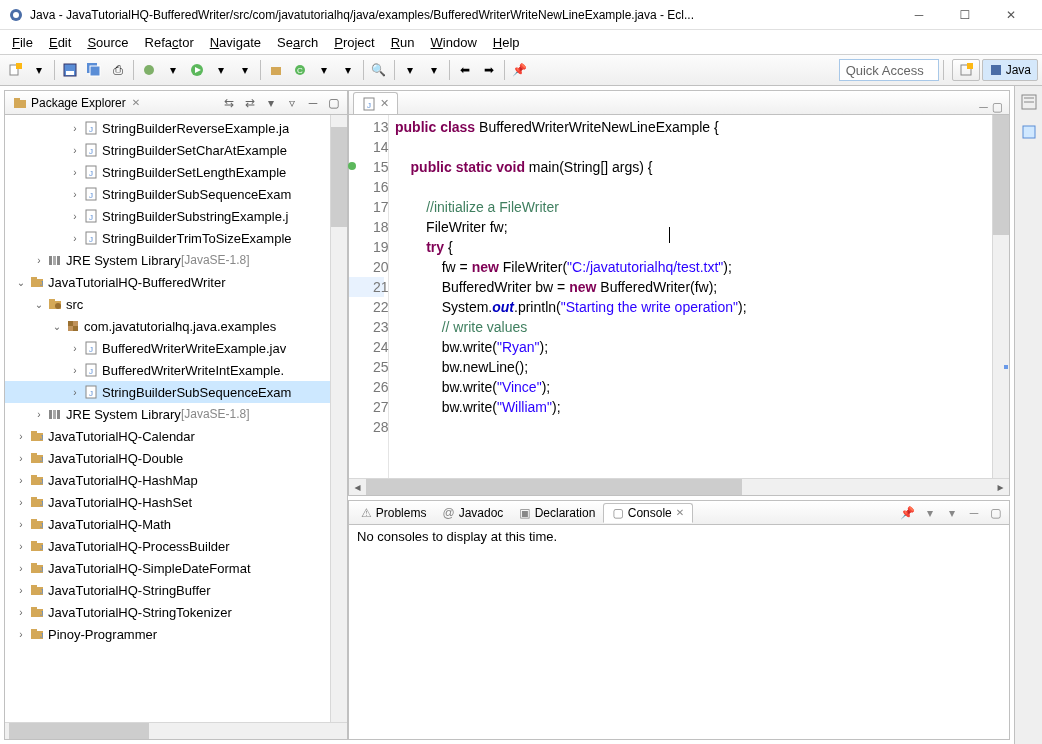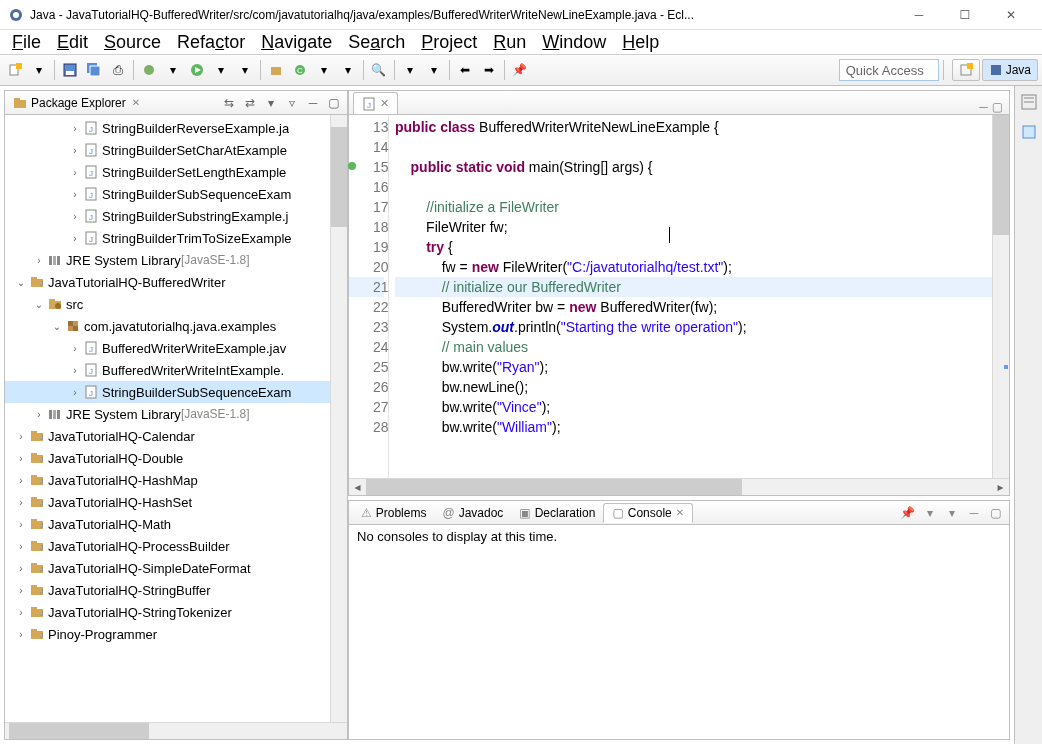--- a/index.html
+++ b/index.html
@@ -5,21 +5,21 @@
 * { box-sizing: border-box; margin: 0; padding: 0; font-family: "Segoe UI", Tahoma, sans-serif; }
 body { background: #fff; font-size: 12px; overflow: hidden; width: 1042px; height: 744px; }
 
 .titlebar { height: 30px; background: #fff; display: flex; align-items: center; padding: 0 8px; border-bottom: 1px solid #e0e0e0; }
 .titlebar .icon { width: 16px; height: 16px; margin-right: 6px; }
 .titlebar .title { flex: 1; font-size: 12px; color: #000; white-space: nowrap; overflow: hidden; }
 .titlebar .winbtns { display: flex; gap: 0; }
 .titlebar .winbtn { width: 46px; height: 30px; display: flex; align-items: center; justify-content: center; color: #555; }
 
 .menubar { height: 24px; background: #fff; display: flex; align-items: center; padding: 0 6px; gap: 4px; }
-.menubar .menu { padding: 2px 6px; font-size: 18px; color: #000; cursor: default; }
+.menubar .menu { padding: 2px 6px; font-size: 13px; color: #000; cursor: default; }
 .menubar .menu u { text-decoration: underline; }
 
 .toolbar { height: 32px; background: linear-gradient(#fcfcfc,#efefef); border-top: 1px solid #d0d0d0; border-bottom: 1px solid #c0c0c0; display: flex; align-items: center; padding: 0 4px; gap: 2px; }
 .toolbar .tbtn { width: 22px; height: 22px; display: flex; align-items: center; justify-content: center; border: 1px solid transparent; border-radius: 2px; }
 .toolbar .sep { width: 1px; height: 20px; background: #c0c0c0; margin: 0 2px; }
 .toolbar .quick { margin-left: auto; height: 22px; width: 100px; border: 1px solid #a8c8e8; background: #fff; font-size: 13px; color: #666; padding: 0 6px; display: flex; align-items: center; }
 .toolbar .persp { display: flex; gap: 2px; margin-left: 4px; }
 .toolbar .persp-btn { height: 22px; padding: 0 6px; display: flex; align-items: center; gap: 3px; border: 1px solid #c0c0c0; background: linear-gradient(#fff,#eee); border-radius: 2px; font-size: 12px; }
 
 .workarea { display: flex; height: calc(100% - 86px); }
@@ -529,24 +529,23 @@
           </div>
         <div class="code" id="code">
             <div class="cl"><span class="kw">public</span> <span class="kw">class</span> BufferedWriterWriteNewLineExample {</div>
             <div class="cl"></div>
             <div class="cl">    <span class="kw">public</span> <span class="kw">static</span> <span class="kw">void</span> main(String[] args) {</div>
             <div class="cl"></div>
             <div class="cl">        <span class="cmt">//initialize a FileWriter</span></div>
             <div class="cl">        FileWriter fw;</div>
             <div class="cl">        <span class="kw">try</span> {</div>
             <div class="cl">            fw = <span class="kw">new</span> FileWriter(<span class="str">"C:/javatutorialhq/test.txt"</span>);</div>
-            <div class="cl hl">            <span class="cmt">// initialize our BufferedWriter</span></div>
             <div class="cl">            BufferedWriter bw = <span class="kw">new</span> BufferedWriter(fw);</div>
             <div class="cl">            System.<span class="fld">out</span>.println(<span class="str">"Starting the write operation"</span>);</div>
-            <div class="cl">            <span class="cmt">// main values</span></div>
+            <div class="cl">            <span class="cmt">// write values</span></div>
             <div class="cl">            bw.write(<span class="str">"Ryan"</span>);</div>
             <div class="cl">            bw.newLine();</div>
             <div class="cl">            bw.write(<span class="str">"Vince"</span>);</div>
             <div class="cl">            bw.write(<span class="str">"William"</span>);</div>
             <span class="cursor" style="position: absolute; top: 112px; left: 280px;"></span>
           </div>
         <div class="edit-sbv">
           <div class="thumb"></div>
           <div class="ovmark" style="top:250px"></div>
         </div>

